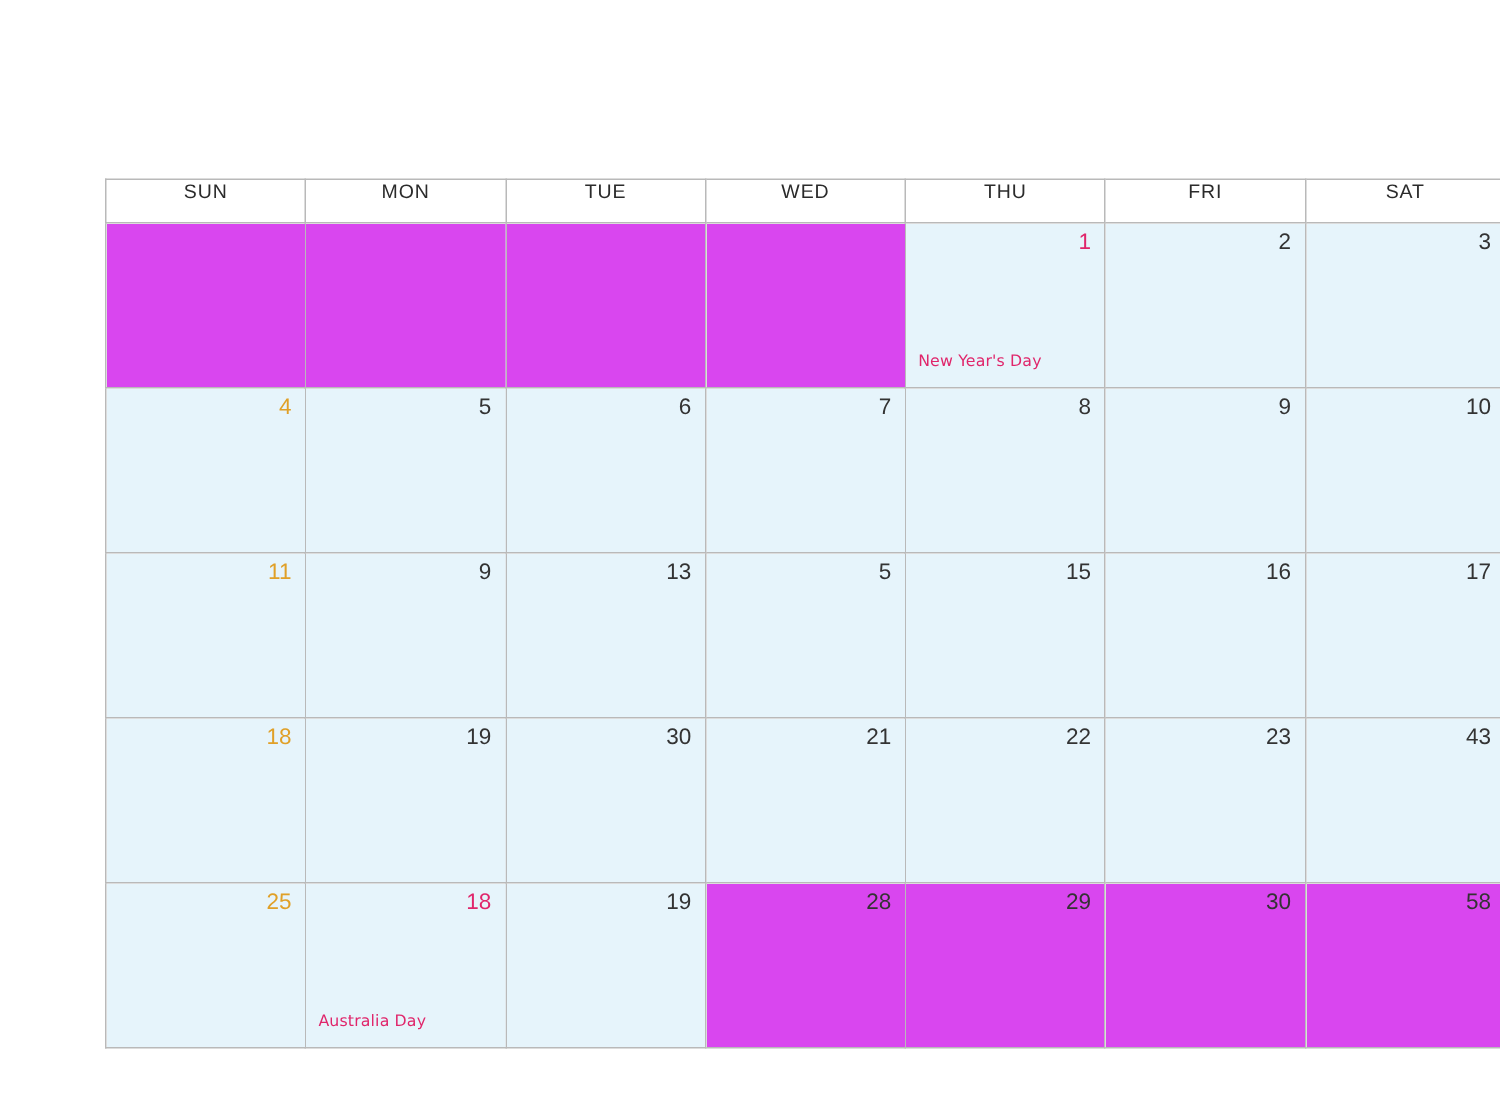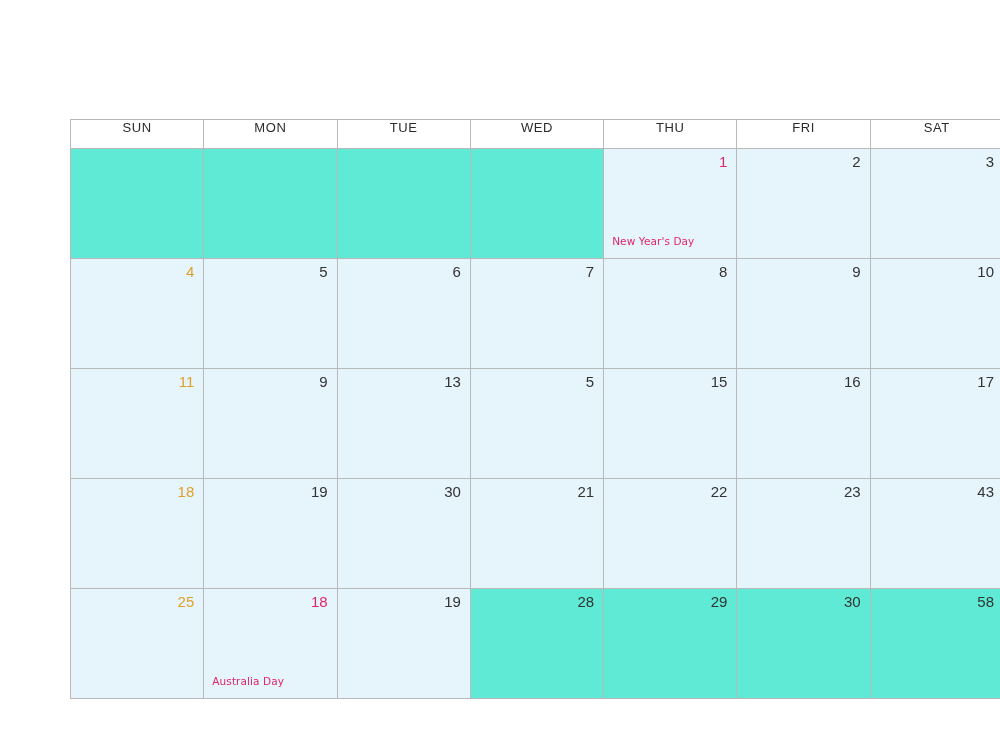--- a/index.html
+++ b/index.html
@@ -56,21 +56,21 @@
     font-weight: normal;
     font-size: 13px;
     color: #2b2b2b;
     letter-spacing: 0.6px;
     text-align: center;
     background: #ffffff;
   }
 
   .calendar td {
     height: 109px;
-    background: #5eead4;
+    background: #d946ef;
     position: relative;
   }
 
   .calendar td.shaded {
     background: #e6f4fb;
   }
 
   .daynum {
     position: absolute;
     top: 5px;

